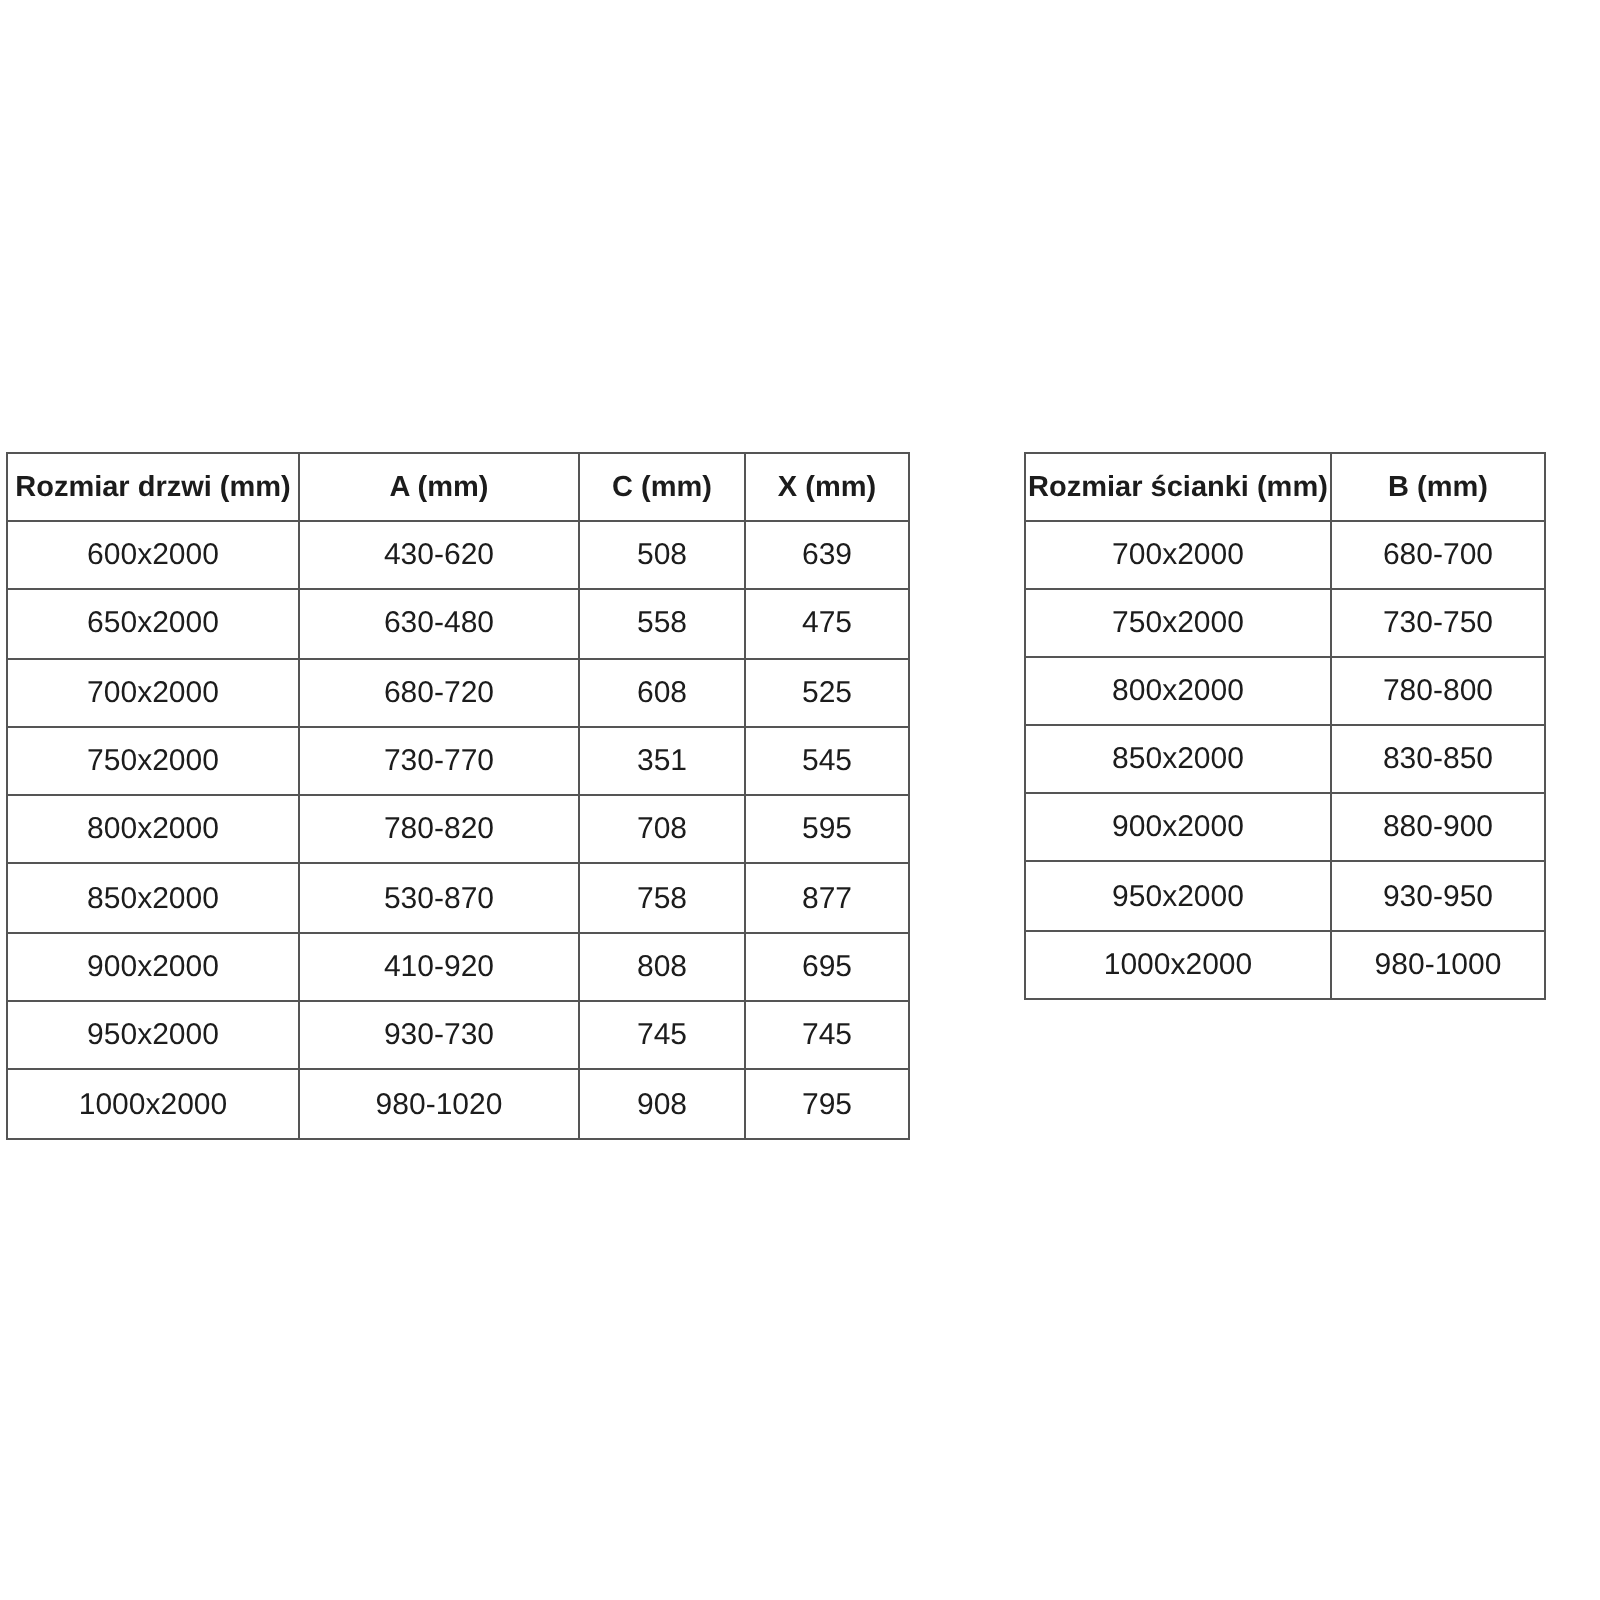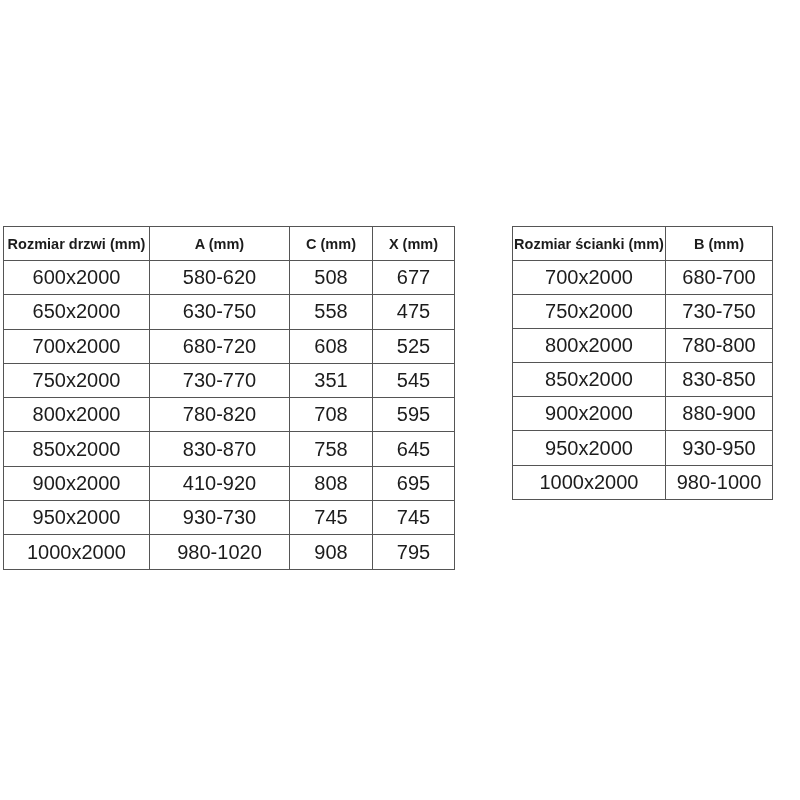--- a/index.html
+++ b/index.html
@@ -29,21 +29,21 @@
     padding: 0;
     white-space: nowrap;
     overflow: visible;
   }
   .tbl th {
     font-size: 14.5px;
     font-weight: bold;
     height: 33px;
   }
   .tbl td {
-    font-size: 20px;
+    font-size: 15px;
     font-weight: normal;
   }
   .tbl-left  { left: 3px;   top: 226px; width: 452px; }
   .tbl-left td  { height: 33.3px; }
   .tbl-left col.c1 { width: 146px; }
   .tbl-left col.c2 { width: 140px; }
   .tbl-left col.c3 { width: 83px; }
   .tbl-left col.c4 { width: 82px; }
 
   .tbl-right { left: 512px; top: 226px; width: 260px; padding-left: 43px; }
@@ -67,27 +67,27 @@
       <tr>
           <th>Rozmiar drzwi (mm)</th>
           <th>A (mm)</th>
           <th>C (mm)</th>
           <th>X (mm)</th>
         </tr>
     </thead>
     <tbody>
         <tr>
           <td>600x2000</td>
-          <td>580-620</td>
+          <td>430-620</td>
           <td>508</td>
-          <td>677</td>
+          <td>639</td>
         </tr>
         <tr>
           <td>650x2000</td>
-          <td>630-750</td>
+          <td>630-480</td>
           <td>558</td>
           <td>475</td>
         </tr>
         <tr>
           <td>700x2000</td>
           <td>680-720</td>
           <td>608</td>
           <td>525</td>
         </tr>
         <tr>
@@ -97,23 +97,23 @@
           <td>545</td>
         </tr>
         <tr>
           <td>800x2000</td>
           <td>780-820</td>
           <td>708</td>
           <td>595</td>
         </tr>
         <tr>
           <td>850x2000</td>
-          <td>830-870</td>
+          <td>530-870</td>
           <td>758</td>
-          <td>645</td>
+          <td>877</td>
         </tr>
         <tr>
           <td>900x2000</td>
           <td>410-920</td>
           <td>808</td>
           <td>695</td>
         </tr>
         <tr>
           <td>950x2000</td>
           <td>930-730</td>

